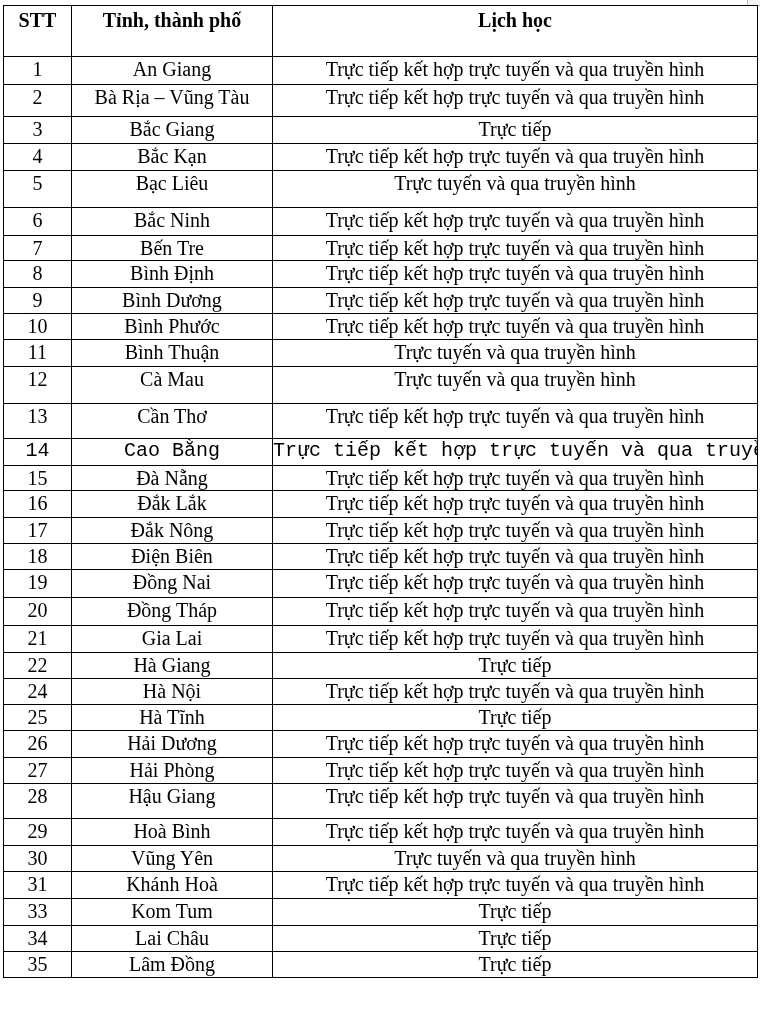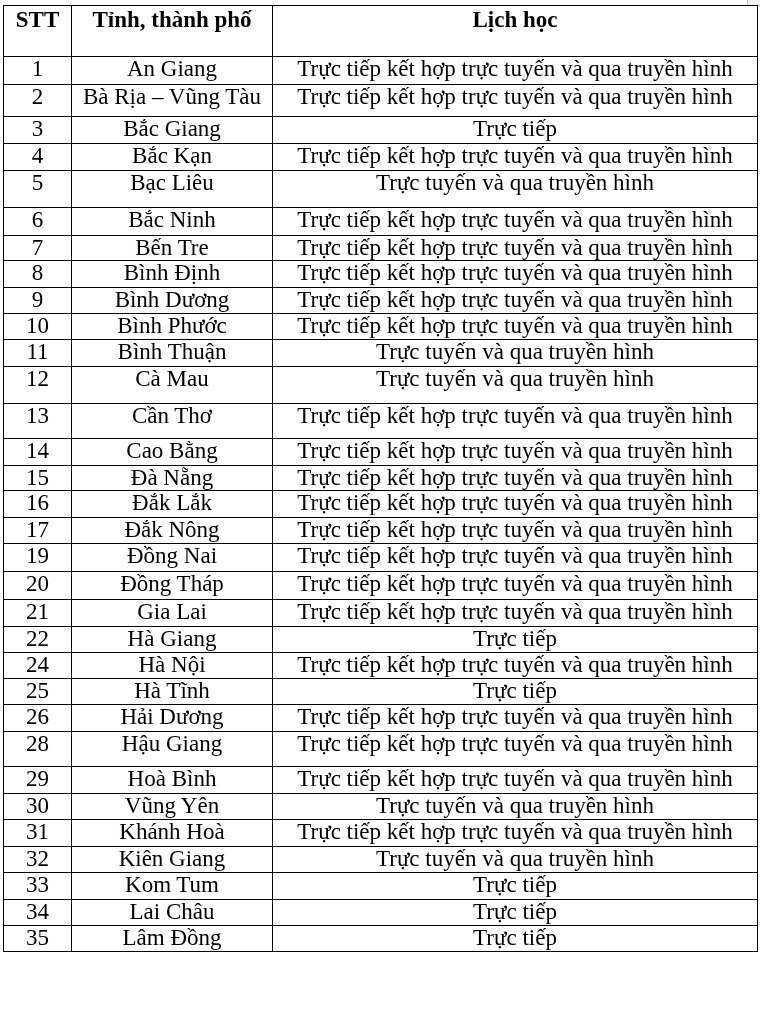--- a/index.html
+++ b/index.html
@@ -3,21 +3,21 @@
 <meta charset="utf-8">
 <style>
   html, body { margin: 0; padding: 0; background: #ffffff; }
   body { width: 760px; height: 1034px; position: relative; overflow: hidden; }
   .corner { position: absolute; top: 0; right: 0; width: 12px; height: 5px; border-left: 1px solid #bbb; border-bottom: 1px solid #bbb; background: #f4f4f4; }
   table.sched {
     position: absolute; left: 3px; top: 5px;
     width: 754px;
     border-collapse: collapse;
     font-family: "Liberation Serif", "DejaVu Serif", serif;
-    font-size: 23px;
+    font-size: 20px;
     color: #000;
     table-layout: fixed;
   }
   table.sched td, table.sched th {
     border: 1.6px solid #000;
     padding: 0;
     text-align: center;
     vertical-align: top;
     line-height: 24px;
     overflow: hidden;
@@ -105,40 +105,45 @@
       <tr style="height: 37px;">
         <td>12</td>
         <td>Cà Mau</td>
         <td>Trực tuyến và qua truyền hình</td>
       </tr>
       <tr style="height: 35px;">
         <td>13</td>
         <td>Cần Thơ</td>
         <td>Trực tiếp kết hợp trực tuyến và qua truyền hình</td>
       </tr>
-      <tr style="height: 27px;">
+      <tr style="height: 27px; font-family: Liberation Mono, monospace;">
         <td>14</td>
         <td>Cao Bằng</td>
         <td>Trực tiếp kết hợp trực tuyến và qua truyền hình</td>
       </tr>
       <tr style="height: 25px;">
         <td>15</td>
         <td>Đà Nẵng</td>
         <td>Trực tiếp kết hợp trực tuyến và qua truyền hình</td>
       </tr>
       <tr style="height: 27px;">
         <td>16</td>
         <td>Đắk Lắk</td>
         <td>Trực tiếp kết hợp trực tuyến và qua truyền hình</td>
       </tr>
       <tr style="height: 26px;">
         <td>17</td>
         <td>Đắk Nông</td>
         <td>Trực tiếp kết hợp trực tuyến và qua truyền hình</td>
       </tr>
+      <tr style="height: 26px;">
+        <td>18</td>
+        <td>Điện Biên</td>
+        <td>Trực tiếp kết hợp trực tuyến và qua truyền hình</td>
+      </tr>
       <tr style="height: 28px;">
         <td>19</td>
         <td>Đồng Nai</td>
         <td>Trực tiếp kết hợp trực tuyến và qua truyền hình</td>
       </tr>
       <tr style="height: 28px;">
         <td>20</td>
         <td>Đồng Tháp</td>
         <td>Trực tiếp kết hợp trực tuyến và qua truyền hình</td>
       </tr>
@@ -158,20 +163,25 @@
         <td>Trực tiếp kết hợp trực tuyến và qua truyền hình</td>
       </tr>
       <tr style="height: 26px;">
         <td>25</td>
         <td>Hà Tĩnh</td>
         <td>Trực tiếp</td>
       </tr>
       <tr style="height: 27px;">
         <td>26</td>
         <td>Hải Dương</td>
+        <td>Trực tiếp kết hợp trực tuyến và qua truyền hình</td>
+      </tr>
+      <tr style="height: 26px;">
+        <td>27</td>
+        <td>Hải Phòng</td>
         <td>Trực tiếp kết hợp trực tuyến và qua truyền hình</td>
       </tr>
       <tr style="height: 35px;">
         <td>28</td>
         <td>Hậu Giang</td>
         <td>Trực tiếp kết hợp trực tuyến và qua truyền hình</td>
       </tr>
       <tr style="height: 27px;">
         <td>29</td>
         <td>Hoà Bình</td>
@@ -179,25 +189,20 @@
       </tr>
       <tr style="height: 26px;">
         <td>30</td>
         <td>Vũng Yên</td>
         <td>Trực tuyến và qua truyền hình</td>
       </tr>
       <tr style="height: 27px;">
         <td>31</td>
         <td>Khánh Hoà</td>
         <td>Trực tiếp kết hợp trực tuyến và qua truyền hình</td>
-      </tr>
-      <tr style="height: 26px;">
-        <td>32</td>
-        <td>Kiên Giang</td>
-        <td>Trực tuyến và qua truyền hình</td>
       </tr>
       <tr style="height: 27px;">
         <td>33</td>
         <td>Kom Tum</td>
         <td>Trực tiếp</td>
       </tr>
       <tr style="height: 26px;">
         <td>34</td>
         <td>Lai Châu</td>
         <td>Trực tiếp</td>

